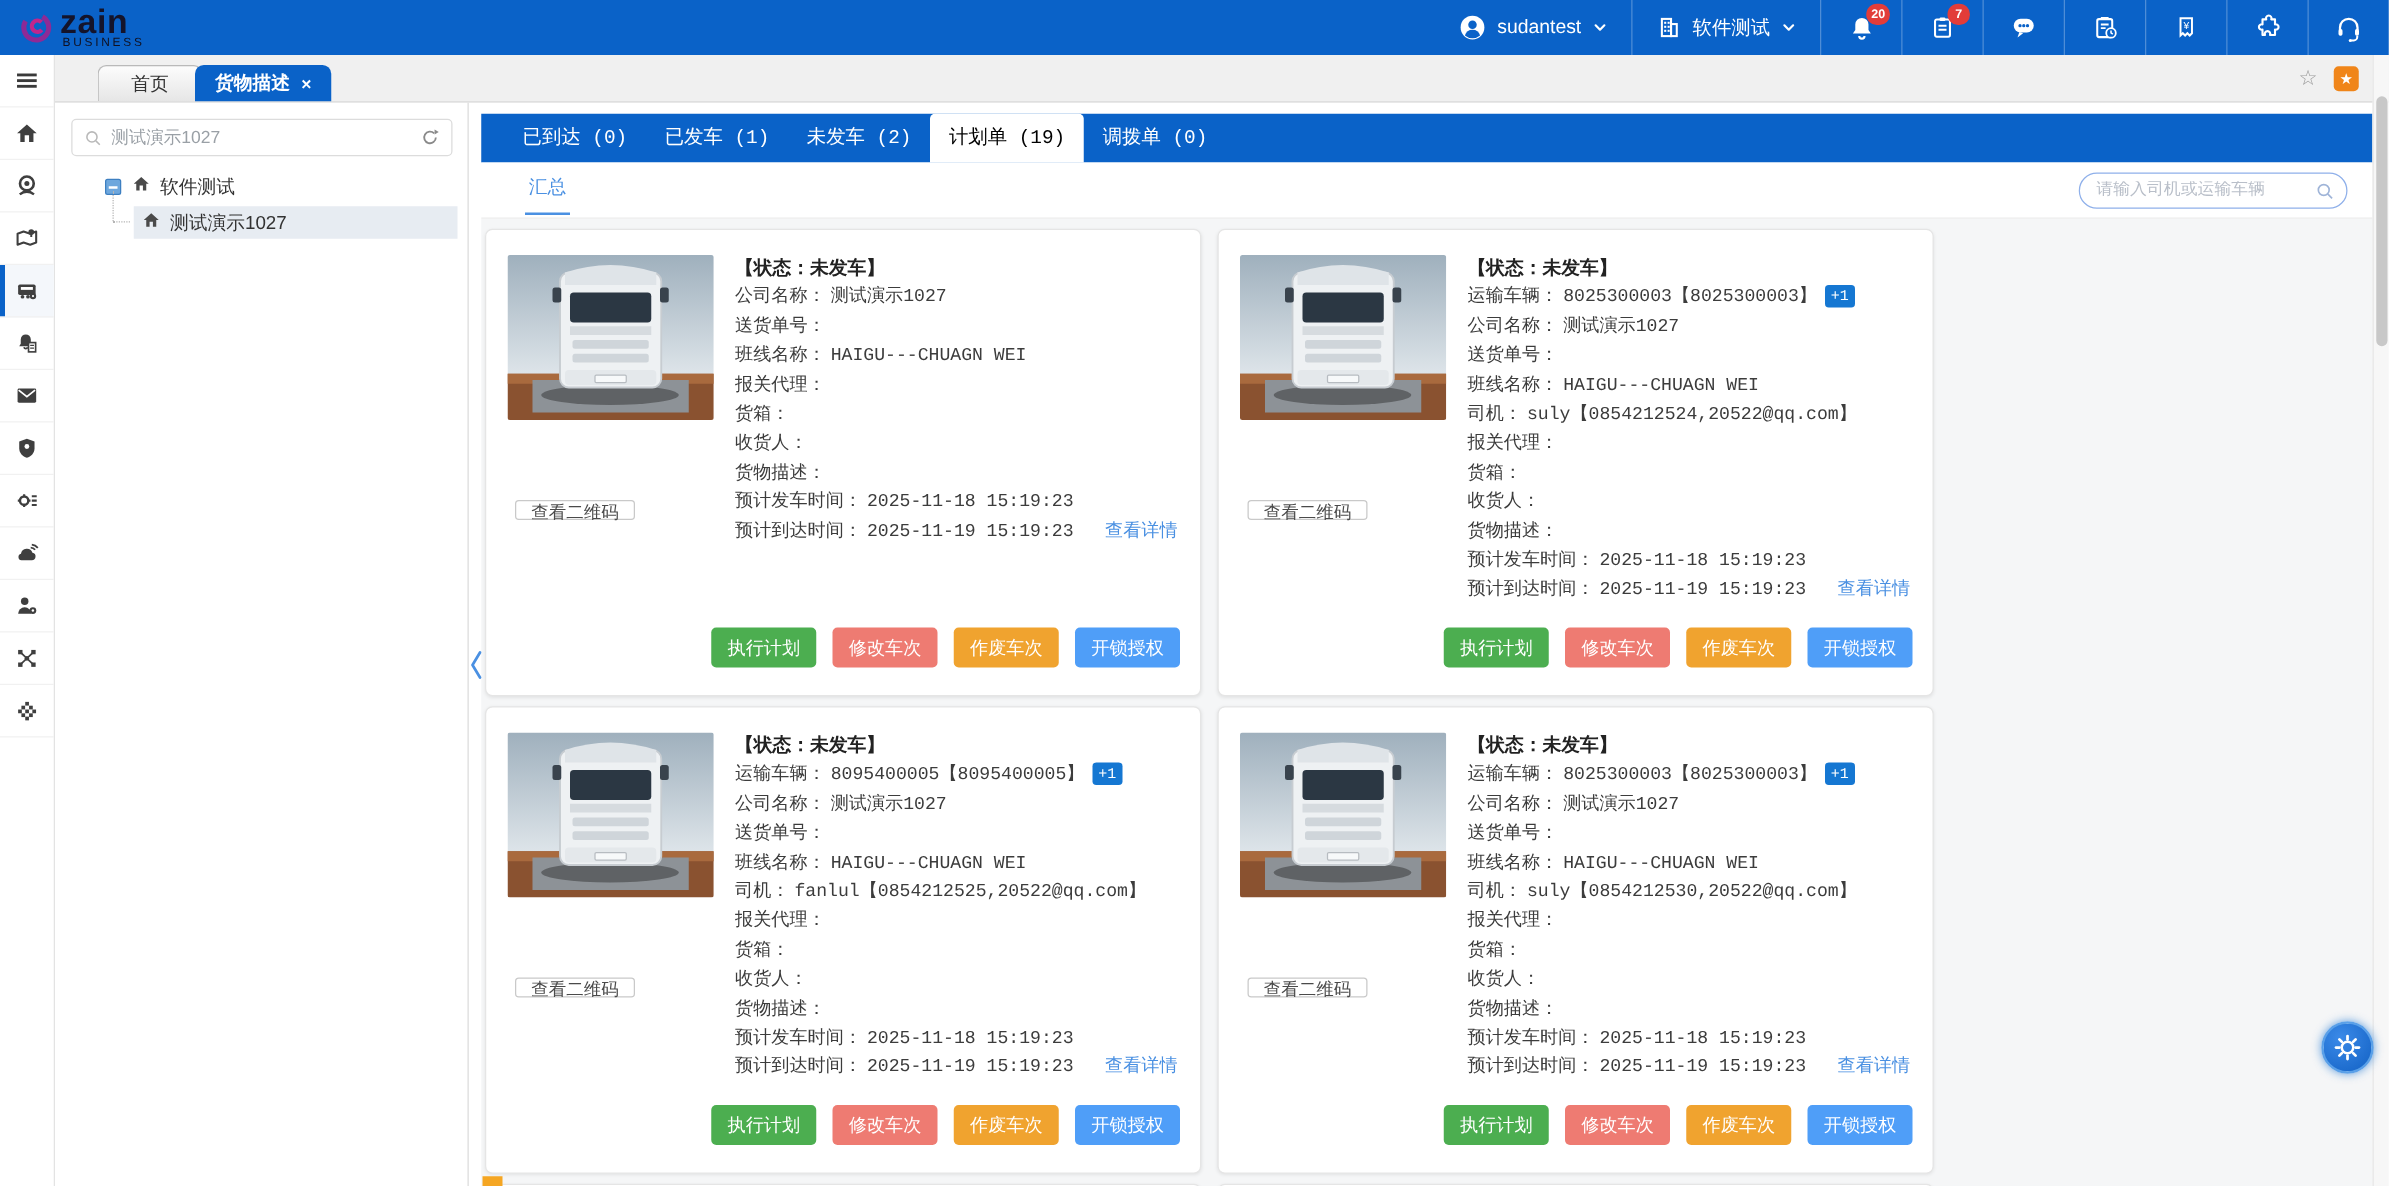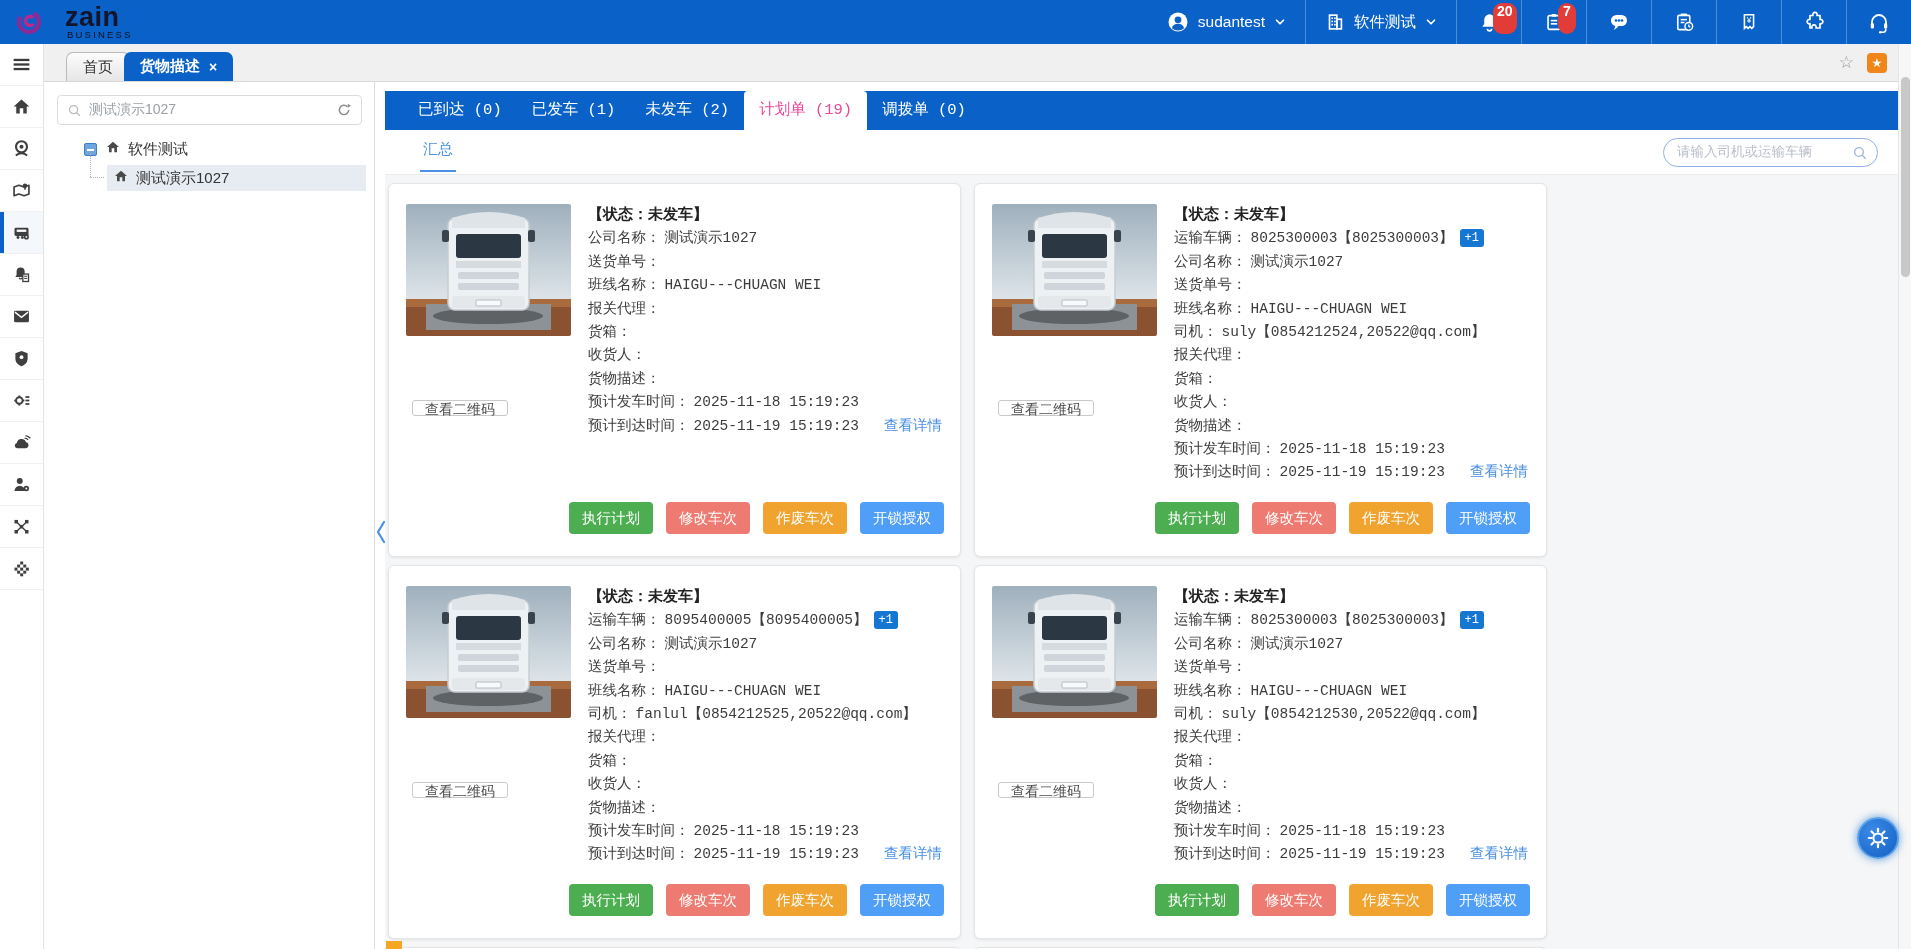--- a/index.html
+++ b/index.html
@@ -2,40 +2,40 @@
 <html><head>
 <meta charset="utf-8">
 <style>
   * { margin:0; padding:0; box-sizing:border-box; }
   html,body { width:1911px; height:949px; overflow:hidden;
     font-family:"Liberation Sans","DejaVu Sans",sans-serif; background:#fff; }
 
   
   .topbar { position:absolute; left:0; top:0; width:1911px; height:44px;
     background:#0a62c8; display:flex; align-items:center; z-index:40; }
-  .logo { display:flex; align-items:center; margin-left:14px;gap:17px; }
+  .logo { display:flex; align-items:center; margin-left:14px; }
   .logo-swirl { width:30px; height:30px; }
   .logo-texts { margin-left:4px; }
   .logo-brand { font-size:27px; font-weight:bold; color:#14142b; letter-spacing:.5px; line-height:24px; }
   .logo-sub { font-size:9.5px; letter-spacing:2.2px; color:#101020; margin-left:2px; }
   .topbar-right { margin-left:auto; display:flex; align-items:flex-start; height:100%; }
   .tb-user, .tb-org { display:flex; align-items:center; gap:8px; color:#fff;
     font-size:15.5px; padding:0 18px; height:100%; cursor:pointer; }
   .tb-sep { width:1px; height:44px; background:rgba(255,255,255,.28); }
   .tb-icon-btn { width:65px; height:44px; display:flex; align-items:center; justify-content:center;
     position:relative; border-left:1px solid rgba(255,255,255,.28); cursor:pointer; }
-  .tb-badge { position:absolute; top:3px; left:36px; min-width:18px; height:31px; padding:0 4px;
-    background:#e23c39; color:#fff; border-radius:9px; font-size:14px; line-height:17px;
+  .tb-badge { position:absolute; top:3px; left:36px; min-width:18px; height:17px; padding:0 4px;
+    background:#e23c39; color:#fff; border-radius:9px; font-size:10px; line-height:17px;
     text-align:center; font-weight:bold; }
 
   
   .tabstrip { position:absolute; left:44px; top:44px; width:1867px; height:38px;
     background:#f0f0f0; border-bottom:1px solid #d9d9d9; display:flex; align-items:flex-end; z-index:30; }
   .tab { height:29px; display:flex; align-items:center; border-radius:7px 7px 0 0; font-size:15px; cursor:pointer; }
-  .tab-home { margin-left:22px; padding:0 16px; background:linear-gradient(#fcfcfc,#e6e6e6);
+  .tab-home { margin-left:34px; padding:0 26px; background:linear-gradient(#fcfcfc,#e6e6e6);
     border:1px solid #b9b9b9; border-bottom:none; color:#333; }
   .tab-active { margin-left:-6px; padding:0 16px; background:#0a62c8; color:#fff; font-weight:bold; gap:9px; }
   .tab-close { font-size:14px; font-weight:bold; line-height:1; cursor:pointer; }
   .strip-icons { margin-left:auto; display:flex; align-items:center; gap:13px; margin-right:24px; height:100%; }
   .star-outline { color:#9a9a9a; font-size:17px; cursor:pointer; }
   .bookmark-orange { width:20px; height:20px; background:#f08519; border-radius:4px; color:#fff;
     font-size:12px; line-height:20px; text-align:center; cursor:pointer; }
 
   
   .sidebar { position:absolute; left:0; top:44px; width:44px; bottom:0; background:#fff;
@@ -66,21 +66,21 @@
   .tree-dothoriz { position:absolute; left:46px; top:12px; width:14px; border-top:1px dotted #b5b5b5; }
   .tree-child-inner { margin-left:63px; flex:1; margin-right:8px; background:#e7ecf2;
     display:flex; align-items:center; height:26px; padding-left:6px; cursor:pointer; }
   .home-ico svg { width:16px; height:16px; }
 
   
   .main { position:absolute; left:375px; top:82px; right:0; bottom:0; background:#fff;font-family:Liberation Mono, monospace; }
   .main-inner { margin:9px 13px 0 10px; }
   .bluebar { height:39px; background:#0a62c8; display:flex; align-items:stretch; padding-left:18px; }
   .mtab { line-height:39px; padding:0 15px; color:#fff; font-size:15.5px; cursor:pointer; white-space:nowrap; }
-  .mtab.active { background:#fff; color:#ec4899; border-radius:4px 4px 0 0; }
+  .mtab.active { background:#fff; color:#000000; border-radius:4px 4px 0 0; }
   .toolbar { height:45px; background:#fff; position:relative; border-bottom:1px solid #ececec; }
   .subtab { position:absolute; left:35px; top:0; height:42px; line-height:42px; font-size:15px;
     color:#4a90e2; border-bottom:2px solid #4a90e2; padding:0 3px; cursor:pointer; }
   .pill-search { position:absolute; right:20px; top:8px; width:215px; height:29px;
     border:1px solid #8fb0ea; border-radius:15px; display:flex; align-items:center; background:#fff; }
   .pill-search input { border:none; outline:none; flex:1; margin-left:13px; font-size:13.5px;
     font-family:inherit; color:#333; background:transparent; }
   .pill-search input::placeholder { color:#b9bfc9; }
   .pill-mag { margin-right:9px; cursor:pointer; }
 

